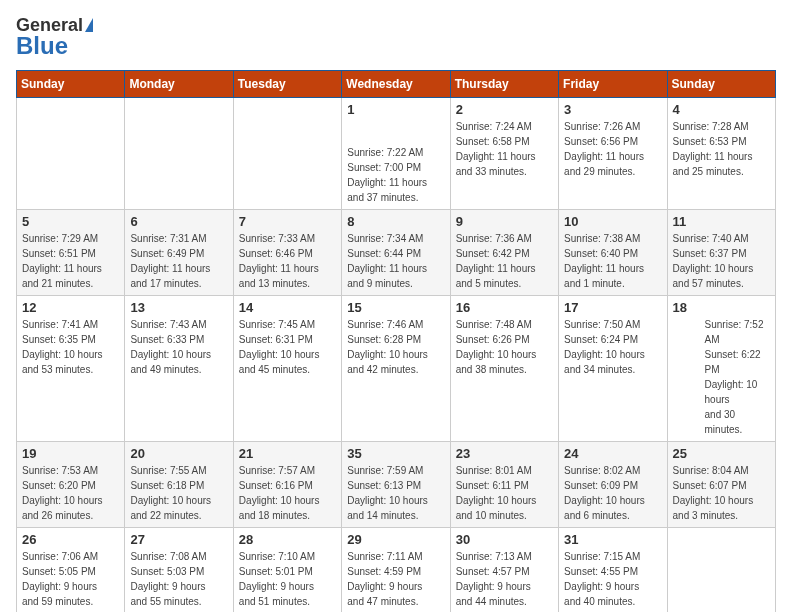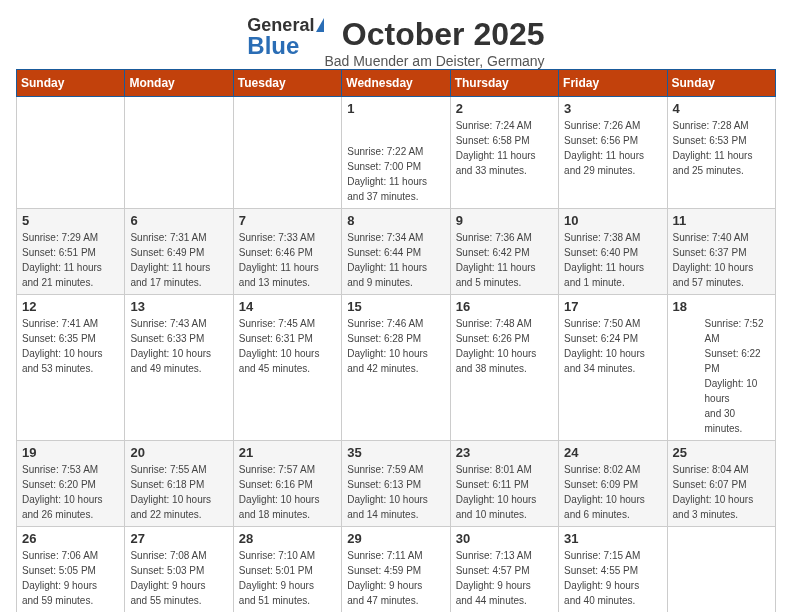--- a/index.html
+++ b/index.html
@@ -5,22 +5,23 @@
     * { box-sizing: border-box; margin: 0; padding: 0; }
     body {
       font-family: Arial, sans-serif;
       background: #fff;
       width: 792px;
       min-height: 612px;
       padding: 16px;
     }
     .header {
       display: flex;
-      justify-content: center;
+      justify-content: space-between;
       align-items: flex-start;
+      margin-bottom: 12px;
     }
     .logo {
       display: flex;
       flex-direction: column;
       align-items: flex-start;
     }
     .logo-general {
       font-size: 18px;
       font-weight: bold;
       color: #333;
@@ -100,24 +101,20 @@
 </head>
 <body>
 
 <div class="header">
   <div class="logo">
     <div class="logo-top">
       <span class="logo-general">General</span>
       <span class="logo-icon"></span>
     </div>
     <span class="logo-blue">Blue</span>
-  </div>
-  <div class="title-block">
-    <div class="title-month">October 2025</div>
-    <div class="title-location">Bad Muender am Deister, Germany</div>
   </div>
 </div>
 
 <table class="calendar">
   <thead>
     <tr>
     <th>Sunday</th>
         <th>Monday</th>
         <th>Tuesday</th>
         <th>Wednesday</th>

